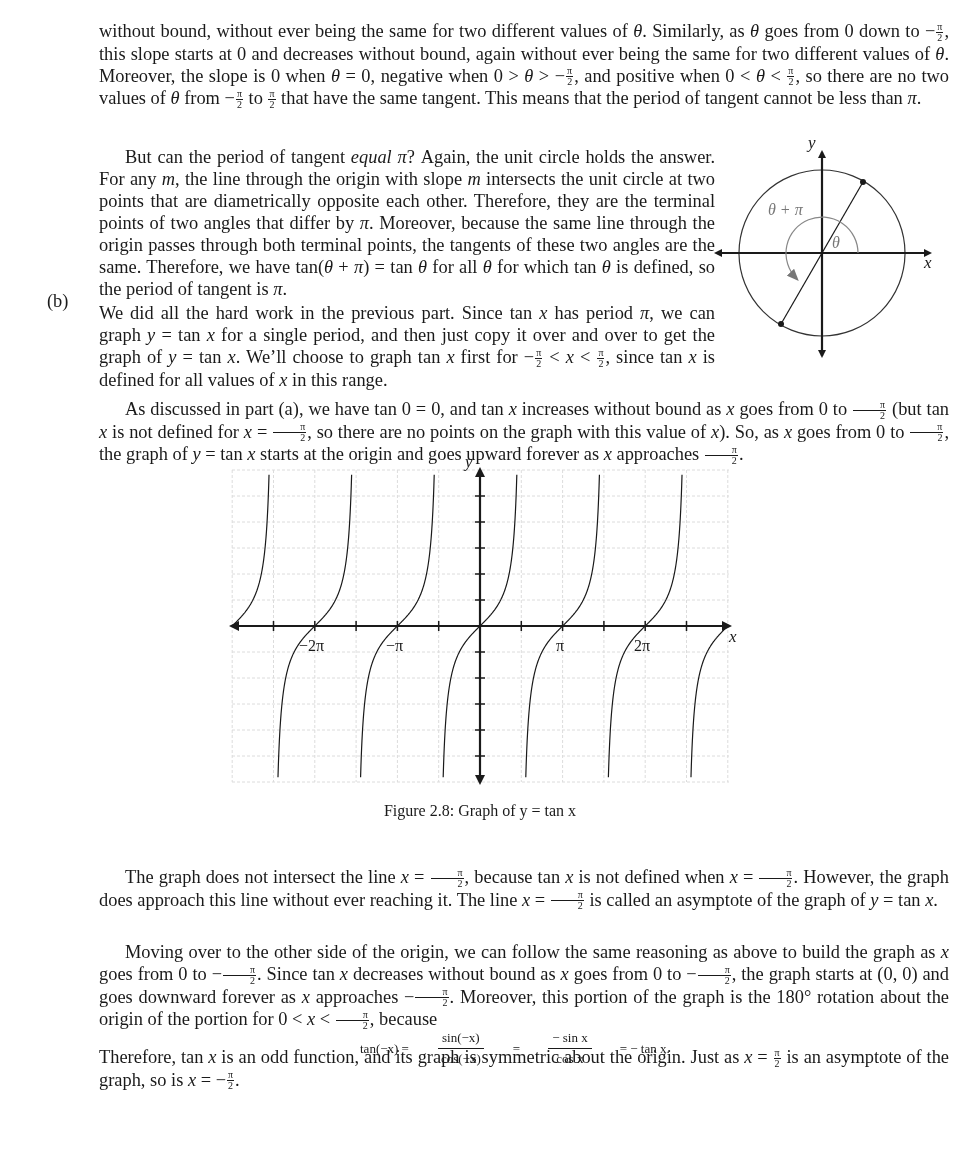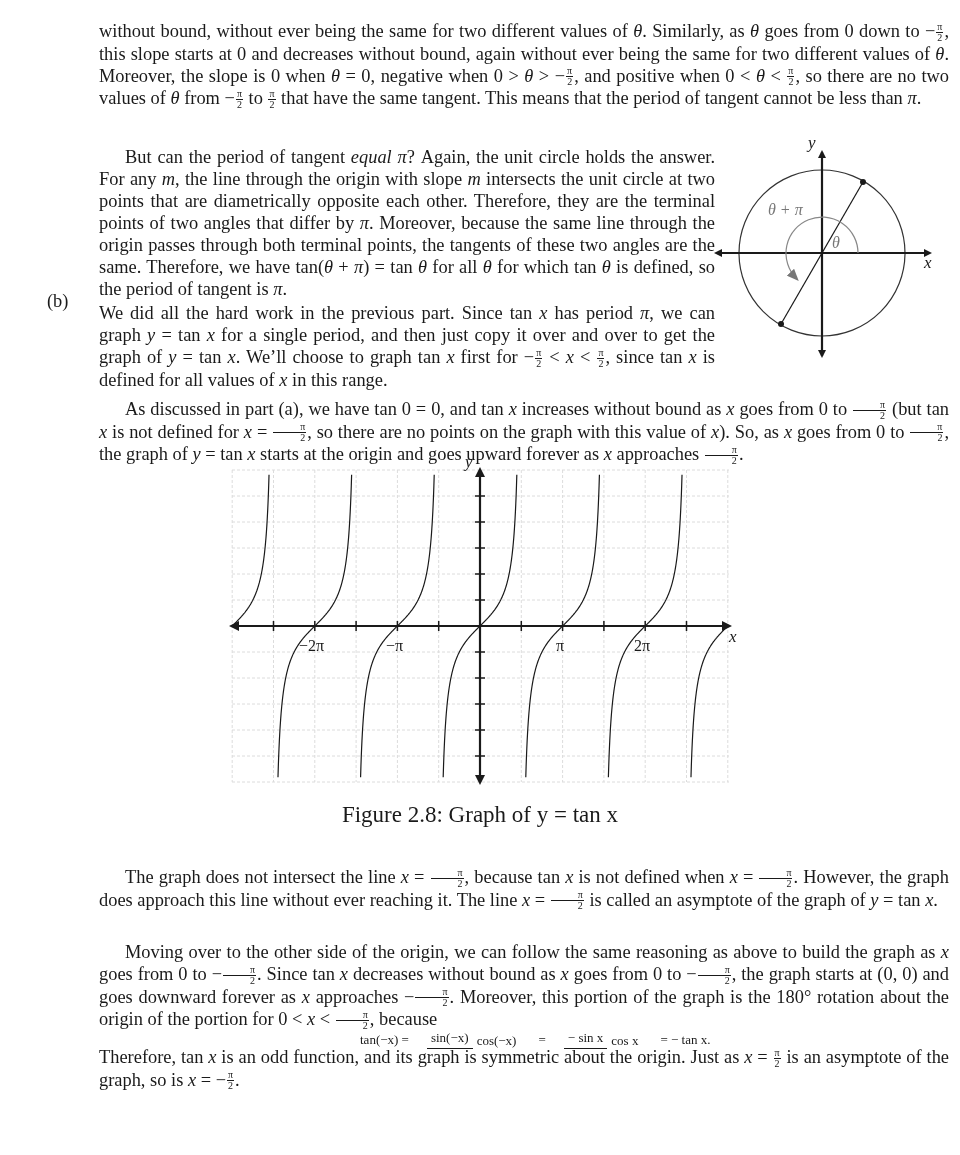--- a/index.html
+++ b/index.html
@@ -19,27 +19,27 @@
   i, .it { font-style: italic; }
   b { font-weight: normal; }
   .frac {
     display: inline-block; vertical-align: -0.35em; text-align: center;
     font-size: 10px; line-height: 10px; margin: 0 1px;
   }
   .frac > span { display: block; }
   .frac .num { border-bottom: 1px solid #1a1a1a; padding: 0 1px; }
   .caption {
     position: absolute; top: 802px; left: 0; width: 960px; text-align: center;
-    font-size: 23px;
+    font-size: 16px;
   }
   .equation {
     position: absolute; top: 1030px; left: 360px;
     font-size: 13px; display: flex; align-items: center; gap: 6px;
   }
-  .bigfrac { display: inline-flex; flex-direction: row; align-items: center; margin: 0 12px; }
+  .bigfrac { display: inline-flex; flex-direction: column; align-items: center; margin: 0 22px; }
   .bigfrac .n { border-bottom: 1px solid #1a1a1a; padding: 0 4px 2px; }
   .bigfrac .d { padding: 2px 4px 0; }
   svg { position: absolute; overflow: visible; }
   .svgtext { font-family: "Liberation Serif", "DejaVu Serif", serif; }
 </style>
 </head>
 <body>
 
 <p class="para" style="top:8px;">without bound, without ever being the same for two different values of <i>θ</i>. Similarly, as <i>θ</i> goes from 0 down to −<span class="frac"><span class="num">π</span><span>2</span></span>, this slope starts at 0 and decreases without bound, again without ever being the same for two different values of <i>θ</i>. Moreover, the slope is 0 when <i>θ</i> = 0, negative when 0 &gt; <i>θ</i> &gt; −<span class="frac"><span class="num">π</span><span>2</span></span>, and positive when 0 &lt; <i>θ</i> &lt; <span class="frac"><span class="num">π</span><span>2</span></span>, so there are no two values of <i>θ</i> from −<span class="frac"><span class="num">π</span><span>2</span></span> to <span class="frac"><span class="num">π</span><span>2</span></span> that have the same tangent. This means that the period of tangent cannot be less than <i>π</i>.</p>
 

